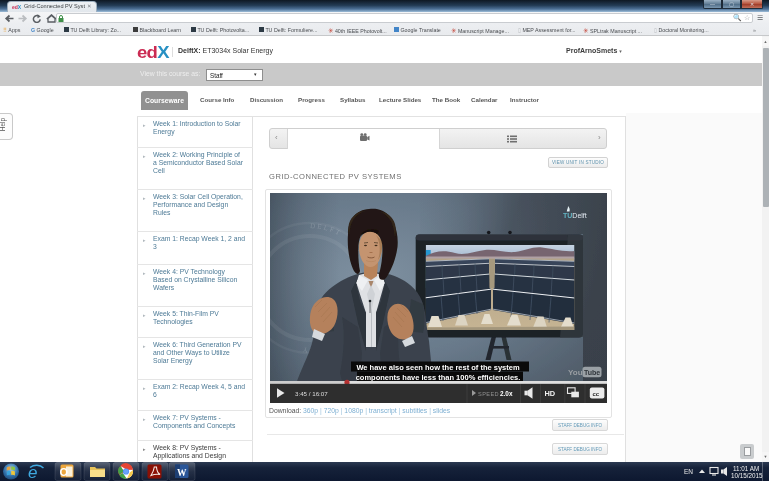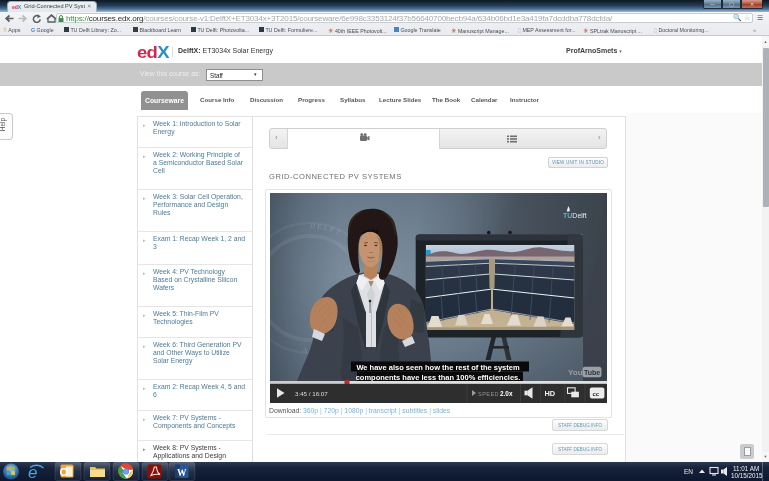--- a/index.html
+++ b/index.html
@@ -98,21 +98,20 @@
     <path d="M 14.5 4.5 L 21.5 4.5 M 18.5 1.5 L 21.8 4.5 L 18.5 7.5" fill="none" stroke="#babdc0" stroke-width="1.7"></path>
     <path d="M 34.8 2.2 A 3.4 3.4 0 1 0 36.2 5.4" fill="none" stroke="#5a5e63" stroke-width="1.5"></path>
     <path d="M 33.5 0.2 L 36.8 2.4 L 33.5 4.2 Z" fill="#5a5e63"></path>
     <path d="M 44 8 L 44 4.5 L 47.5 1.5 L 51 4.5 L 51 8 Z M 42.8 5 L 47.5 0.8 L 52.2 5" fill="none" stroke="#5a5e63" stroke-width="1.3"></path>
   </svg>
   <div id="urlbar" class="abs"></div>
   <svg class="abs" style="left:58px; top:14.5px;" width="6" height="7">
       <rect x="0.5" y="3" width="5" height="4" fill="#3f8f49"></rect>
       <path d="M 1.5 3 V 2 a 1.5 1.5 0 0 1 3 0 V 3" fill="none" stroke="#3f8f49" stroke-width="1"></path>
     </svg>
-  <div id="urltext" class="abs"><span style="color:#3f8f49;">https://</span><span style="color:#2b2b2b;">courses.edx.org</span><span style="color:#a5a8ab;">/courses/course-v1:DelftX+ET3034x+3T2015/courseware/6e998c3353124f37b56640700becb94a/634b06bd1e3a419fa7dcddba778dcfda/</span></div>
   <div class="abs" style="left:733px; top:14px; font-size:7px; color:#6a6e72;">🔍</div>
   <div class="abs" style="left:744px; top:14px; font-size:7px; color:#8a8e92;">☆</div>
   <div class="abs" style="left:757px; top:14px; font-size:7px; color:#5a5e62;">☰</div>
 
   <div id="bookbar" class="abs"></div>
   <div class="bk abs" style="left:3px;"><span style="color:#e8a33d;">⠿</span> Apps</div>
   <div class="bk abs" style="left:31px;"><span style="color:#4285c8; font-weight:bold;">G</span> Google</div>
   <div class="bk abs" style="left:64px;"><span class="bi" style="background:#2d3a45;"></span> TU Delft Library: Zo...</div>
   <div class="bk abs" style="left:133px;"><span class="bi" style="background:#3c3c3c;"></span> Blackboard Learn</div>
   <div class="bk abs" style="left:191px;"><span class="bi" style="background:#2d3a45;"></span> TU Delft: Photovolta...</div>

